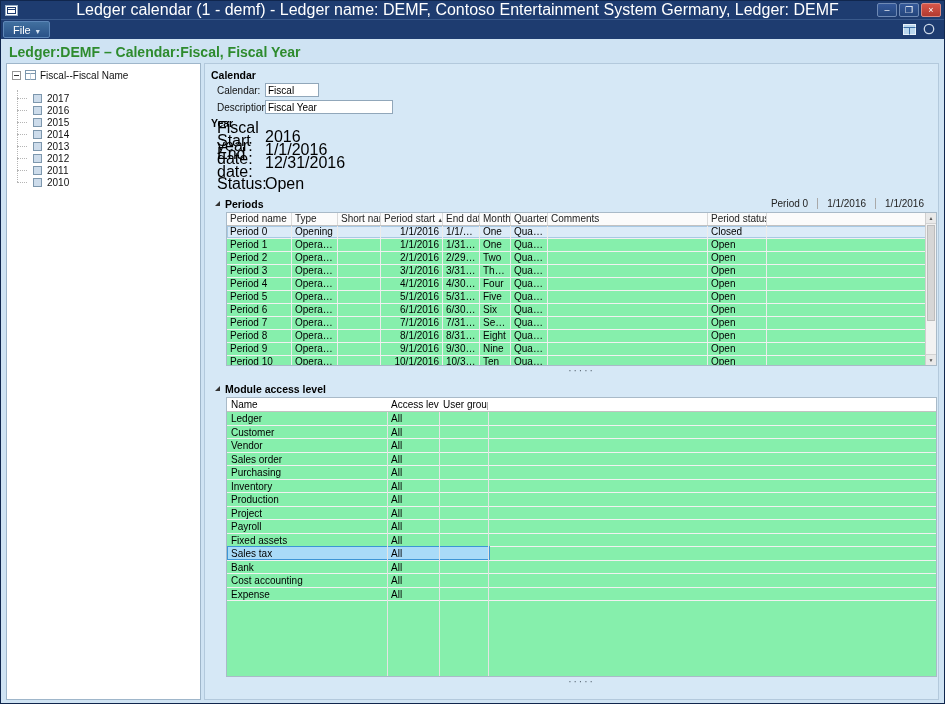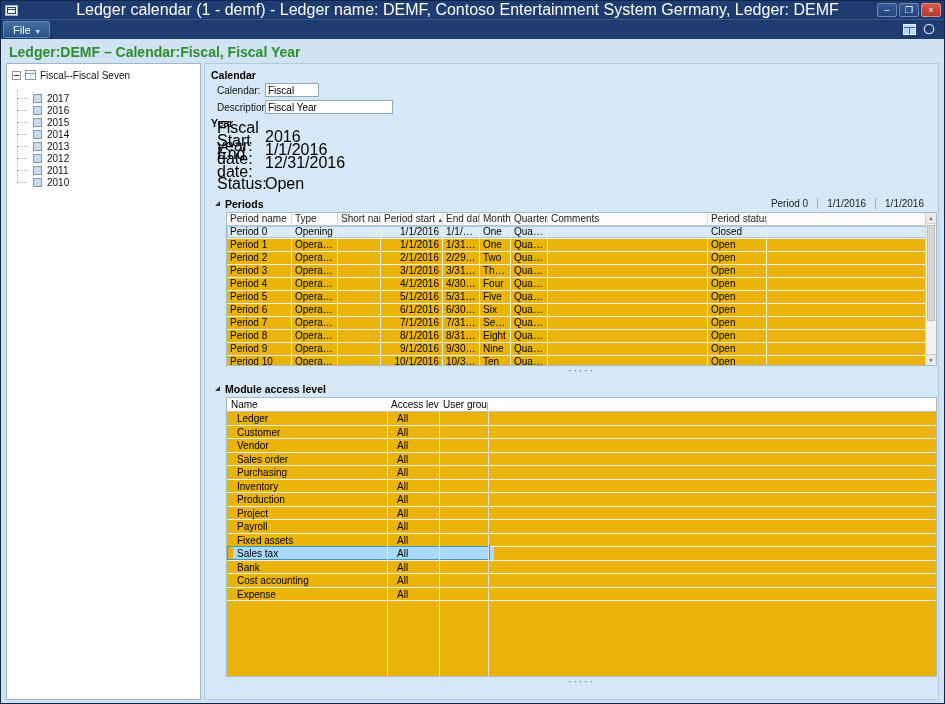--- a/index.html
+++ b/index.html
@@ -69,21 +69,21 @@
   
   .section-header { display: flex; align-items: center; margin: 7px 5px 2px 10px; height: 13px; }
   .tri { width: 0; height: 0; border-bottom: 5px solid #333; border-left: 5px solid transparent;
          margin-right: 5px; flex: none; }
   .section-title { font-weight: bold; font-size: 10.5px; }
   .record-info { margin-left: auto; display: flex; font-size: 10px; color: #222; }
   .rec-val { padding: 0 9px; border-left: 1px solid #a9a9a9; line-height: 11px; }
   .rec-val:first-child { border-left: none; }
 
   
-  .grid { margin-left: 21px; background: #eab308; border: 1px solid #a9bac8; position: relative; width: 711px; }
+  .grid { margin-left: 21px; background: #86efac; border: 1px solid #a9bac8; position: relative; width: 711px; }
   .periods-grid { height: 154px; overflow: hidden; }
   .pgridcols { display: grid; grid-template-columns: 65px 46px 43px 62px 37px 31px 37px 160px 59px minmax(0,1fr); }
   .periods-header-row { width: 700px; background: #fbfbfb; border-bottom: 1px solid #c2c2c2; }
   .pcell { font-size: 10px; height: 12px; line-height: 12px; padding: 0 3px; white-space: nowrap;
            overflow: hidden; text-overflow: ellipsis; border-right: 1px solid #ececec; }
   .ph { border-right: 1px solid #dadada; color: #222; display: flex; align-items: center; gap: 2px; }
   .prow { width: 700px; height: 13px; border-bottom: 1px solid #f1f1f1; }
   .prow .pcell { height: 12px; }
   .c3, .c4 { text-align: right; }
   .c9 { border-right: none; }
@@ -97,21 +97,21 @@
   .sbtn.down { border-top: 1px solid #d2d2d2; margin-top: auto; } .sbtn.down::after { content: "▼"; font-size: 5px; display: block; line-height: 11px; }
   .sthumb { margin: 1px; height: 96px; background: #d6d6d6; border: 1px solid #bdbdbd; }
 
   .splitter { width: 711px; margin-left: 21px; height: 9px; display: flex; align-items: center; justify-content: center; }
   .splitter::after { content: "·····"; color: #55636f; font-size: 10px; letter-spacing: 2px; line-height: 4px; }
 
   .module-grid { height: 280px; overflow: hidden; }
   .mgridcols { display: grid; grid-template-columns: 160px 52px 49px minmax(0,1fr); }
   .module-header-row { border-bottom: 1px solid #c2c2c2; background: #fff; position: relative; z-index: 1; }
   .mcell { font-size: 10px; height: 13px; line-height: 13px; padding: 0 4px; white-space: nowrap; overflow: hidden; }
-  .mrow { height: 13.5px; border-bottom: 1px solid #f1f1f1; position: relative; padding-left: 6px; }
+  .mrow { height: 13.5px; border-bottom: 1px solid #f1f1f1; position: relative; }
   .mrow.sel .m0, .mrow.sel .m1, .mrow.sel .m2 { background: var(--selection-blue, #a9dbf8); }
   .mrow.sel::after { content: ""; position: absolute; left: 0; top: -1px; width: 261px; bottom: 0;
                      border: 1px solid #3d95d6; pointer-events: none; }
   .vline { position: absolute; top: 0; bottom: 0; width: 1px; background: #e4e4e4; }
 
   
   .statusbar { height: 22px; flex: none; background: linear-gradient(#e6f2fb, #cfe3f3);
                border-top: 1px solid #ffffff; box-shadow: 0 -1px 0 #b0c6d8; display: flex; align-items: center;
                padding: 0 8px; font-size: 10.5px; color: #222; position: relative; }
   .close-btn { margin-left: auto; margin-right: 10px; width: 58px; height: 17px; font-family: inherit;
@@ -170,21 +170,21 @@
       <div class="tree-panel">
         <div class="tree-root">
           <span class="expander"></span>
           <span>
             <svg width="11" height="10" viewBox="0 0 11 10">
                 <rect x="0.5" y="0.5" width="10" height="9" fill="#fff" stroke="#7d97ad"></rect>
                 <line x1="0.5" y1="3.5" x2="10.5" y2="3.5" stroke="#7d97ad"></line>
                 <line x1="5.5" y1="3.5" x2="5.5" y2="9.5" stroke="#c3d2df"></line>
               </svg>
           </span>
-          <span class="root-label">Fiscal--Fiscal Seven</span>
+          <span class="root-label">Fiscal--Fiscal Name</span>
         </div>
         <div class="tree-children">
             <div class="tree-item">
               <span class="tree-item-icon"></span>
               <span class="tree-item-label">2017</span>
             </div>
             <div class="tree-item">
               <span class="tree-item-icon"></span>
               <span class="tree-item-label">2016</span>
             </div>

